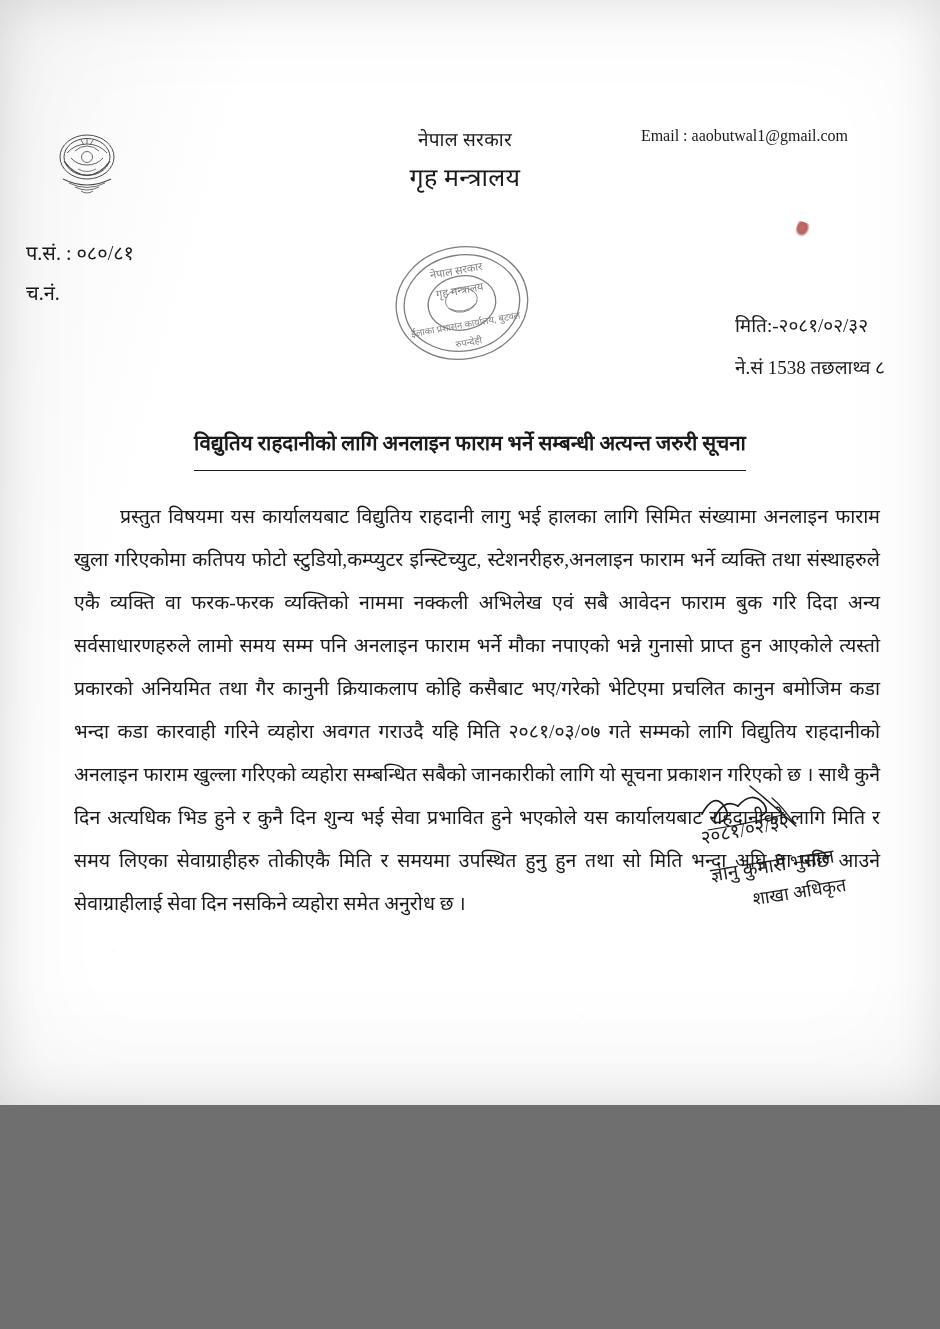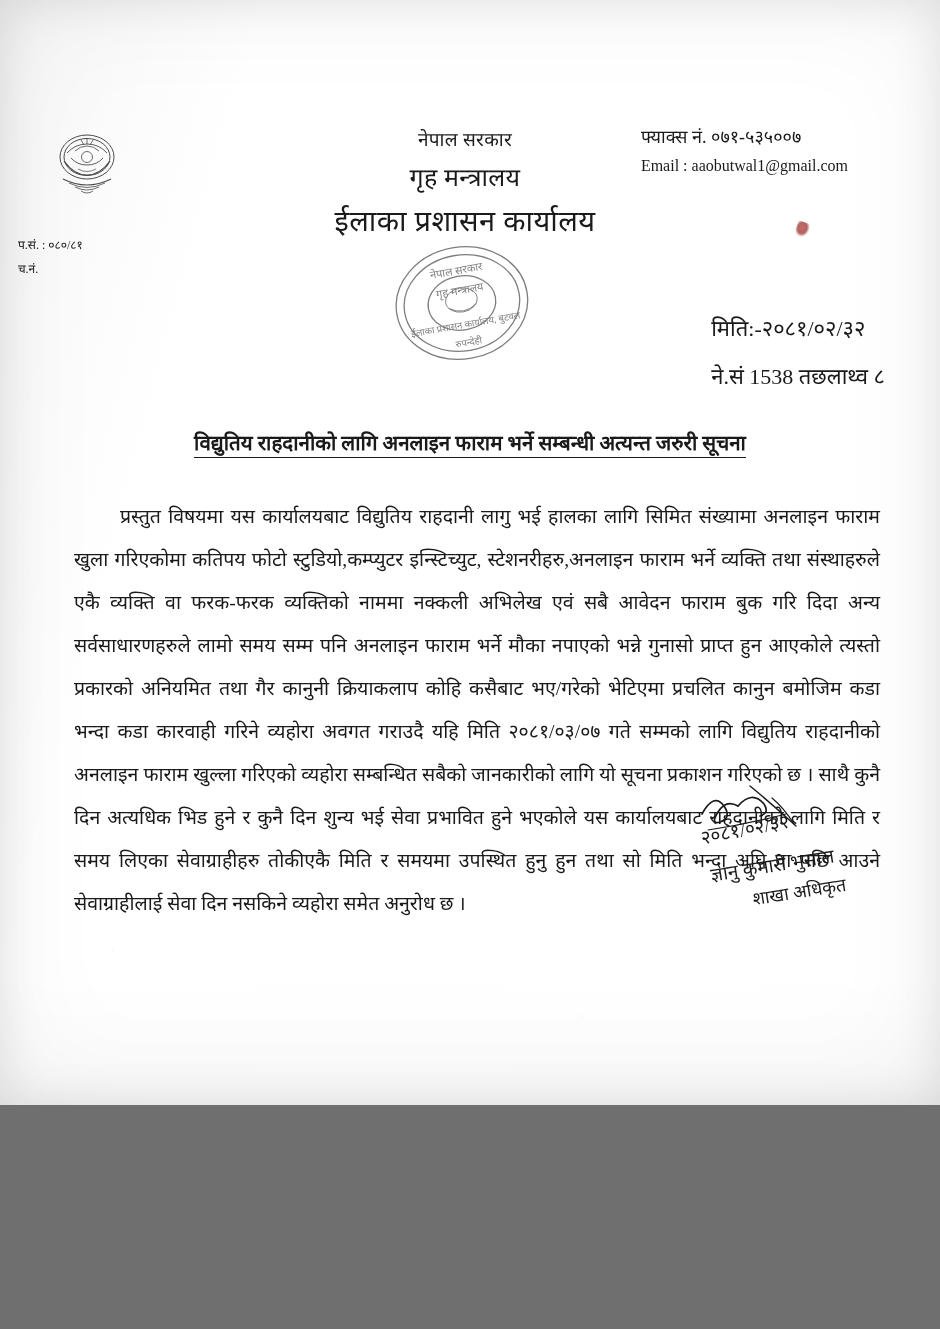--- a/index.html
+++ b/index.html
@@ -70,33 +70,33 @@
     text-align: left;
     font-size: 17px;
     line-height: 1.65;
   }
   .hdr-right .fax { font-size: 18px; }
   .hdr-right .email { font-size: 16px; }
 
   
   .ref-block {
     position: absolute;
-    left: 18px;
+    left: 26px;
     top: 233px;
-    font-size: 12px;
+    font-size: 20px;
     line-height: 2.0;
   }
 
   
   .date-block {
     position: absolute;
     right: 55px;
     top: 305px;
     text-align: left;
-    font-size: 22px;
+    font-size: 19px;
     line-height: 2.2;
   }
 
   
   .stamp {
     position: absolute;
     left: 382px;
     top: 236px;
     width: 160px;
     height: 135px;
@@ -118,21 +118,21 @@
   .doc-title {
     position: absolute;
     left: 0; right: 0;
     top: 428px;
     text-align: center;
     font-size: 20.5px;
     font-weight: 700;
   }
   .doc-title span {
     border-bottom: 1.6px solid #1a1a1a;
-    padding-bottom: 3px;
+    padding-bottom: 16px;
   }
 
   
   .body-text {
     position: absolute;
     left: 74px;
     right: 60px;
     top: 495px;
     font-size: 19.5px;
     line-height: 43px;
@@ -197,25 +197,23 @@
         <path d="M26 64 q6 4 12 0" stroke-width="0.8"></path>
         <circle cx="32" cy="30" r="5.5" stroke-width="0.8"></circle>
         <path d="M23 42 q9 5 18 0" stroke-width="0.7"></path>
       </g>
     </svg>
   </div>
 
   <div class="hdr-center">
     <div class="hdr-l1">नेपाल सरकार</div>
     <div class="hdr-l2">गृह मन्त्रालय</div>
-    <div class="hdr-l3">ईलाका प्रशासन कार्यालय</div>
   </div>
 
   <div class="hdr-right">
-    <div class="fax">फ्याक्स नं. ०७१-५३५००७</div>
     <div class="email">Email : aaobutwal1@gmail.com</div>
   </div>
 
   <div class="ref-block">
     <div>प.सं. : ०८०/८१</div>
     <div>च.नं.</div>
   </div>
 
   <div class="stamp">
     <svg viewBox="0 0 160 135" width="160" height="135" xmlns="http://www.w3.org/2000/svg">

